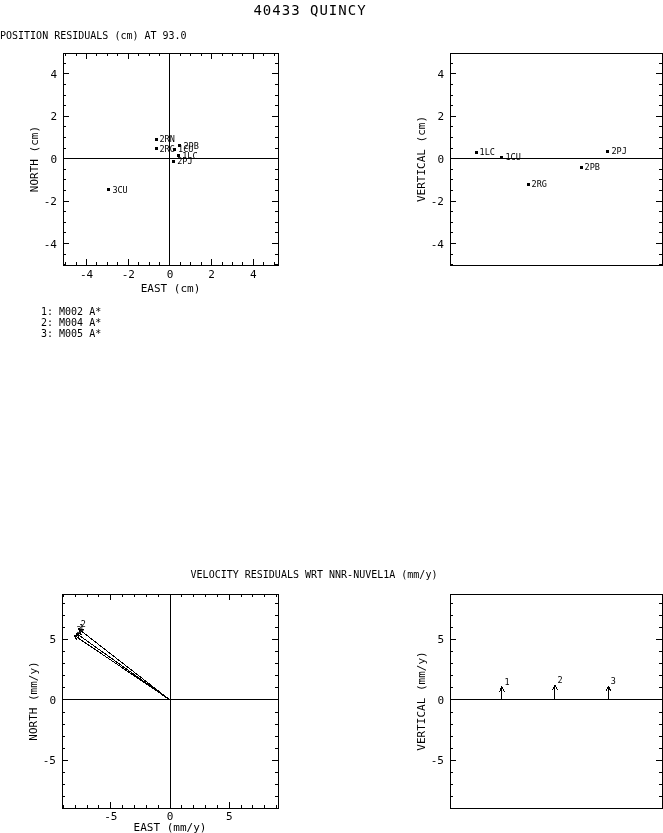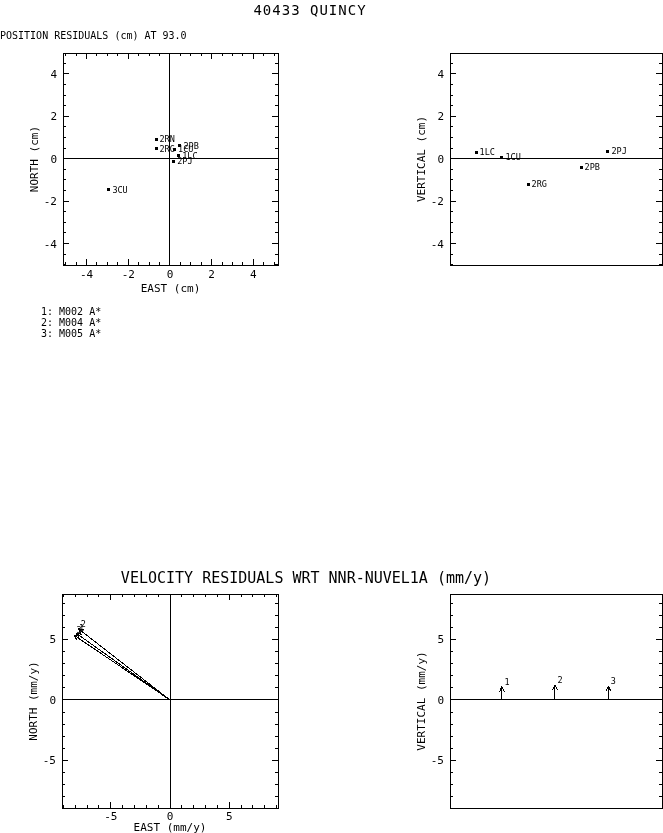--- a/index.html
+++ b/index.html
@@ -6,21 +6,21 @@
   html,body { background:#ffffff; }
   body {
     width:663px; height:833px;
     font-family:"DejaVu Sans Mono", monospace;
     color:#000;
   }
   .page { position:relative; width:663px; height:833px; background:#fff; overflow:hidden; }
   .abs { position:absolute; white-space:nowrap; }
   #page-title   { top:2px;   left:0; width:620px; text-align:center; font-size:14px; letter-spacing:1px; }
   #pos-title    { top:30px;  left:0; width:614px; text-align:left; font-size:10px; }
-  #vel-title    { top:569px; left:0; width:586px; text-align:center; font-size:15px;padding-left:26px; }
+  #vel-title    { top:569px; left:8px; width:586px; text-align:center; font-size:10px;padding-left:26px; }
   #legend       { top:306px; left:3px; font-size:10px; line-height:11px;margin-left:38px; }
   #plots-canvas { position:absolute; left:0; top:0; shape-rendering:crispEdges; }
   #plots-canvas text { fill:#000; shape-rendering:auto; }
   .ln    { stroke:#000; stroke-width:1; }
   .frame { fill:none; stroke:#000; stroke-width:1; }
   .tl { font-size:11px; }
   .al { font-size:11px; }
   .pl { font-size:8.5px; }
   .mk { fill:#000; }
 </style>

